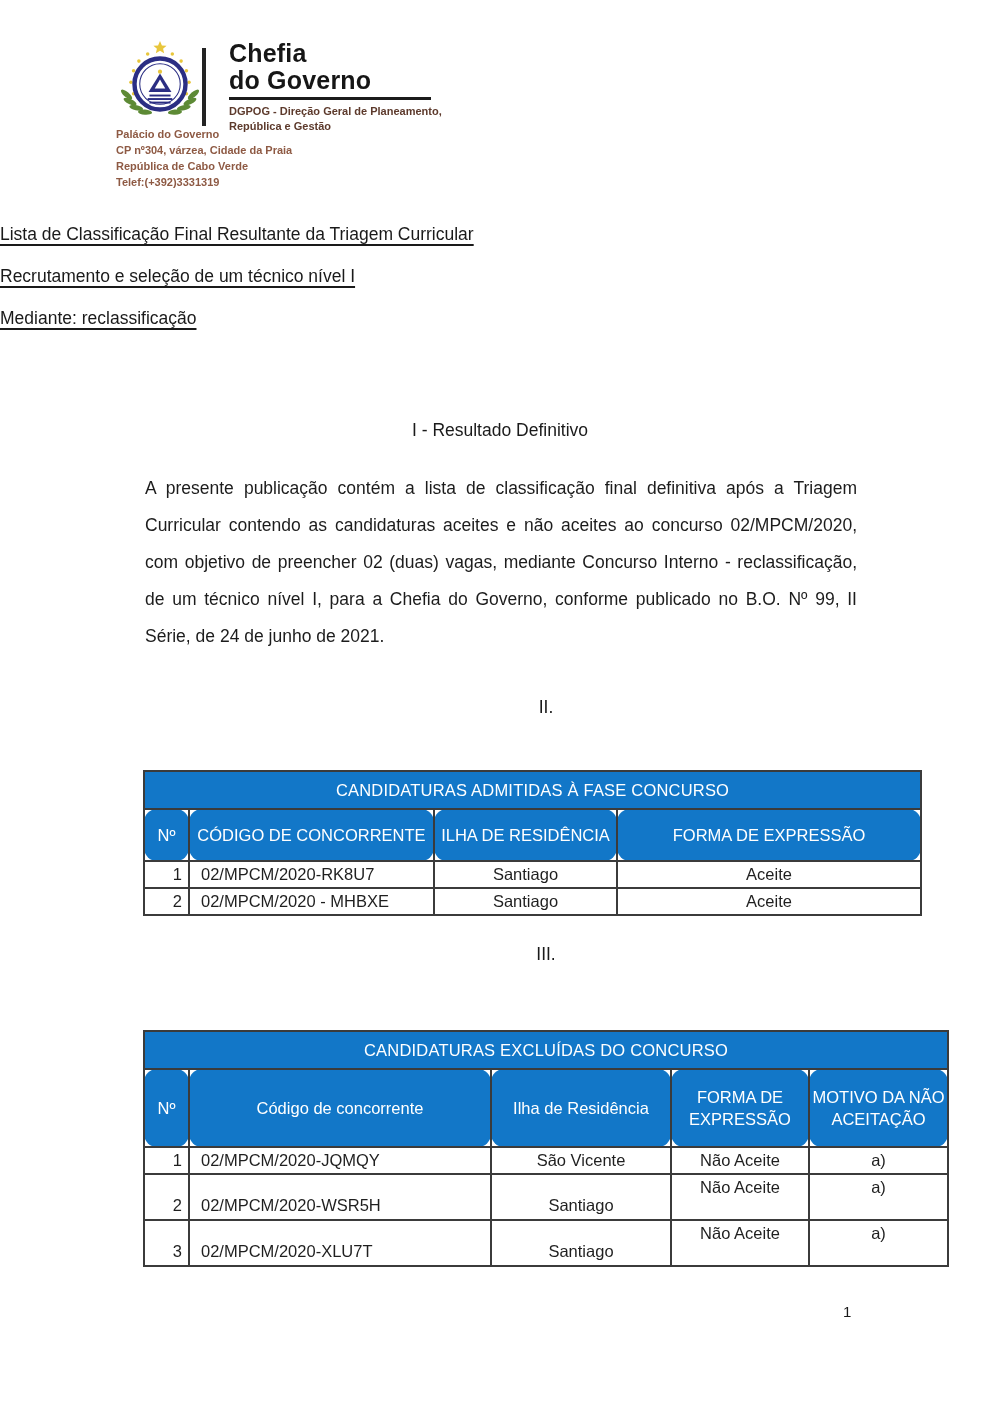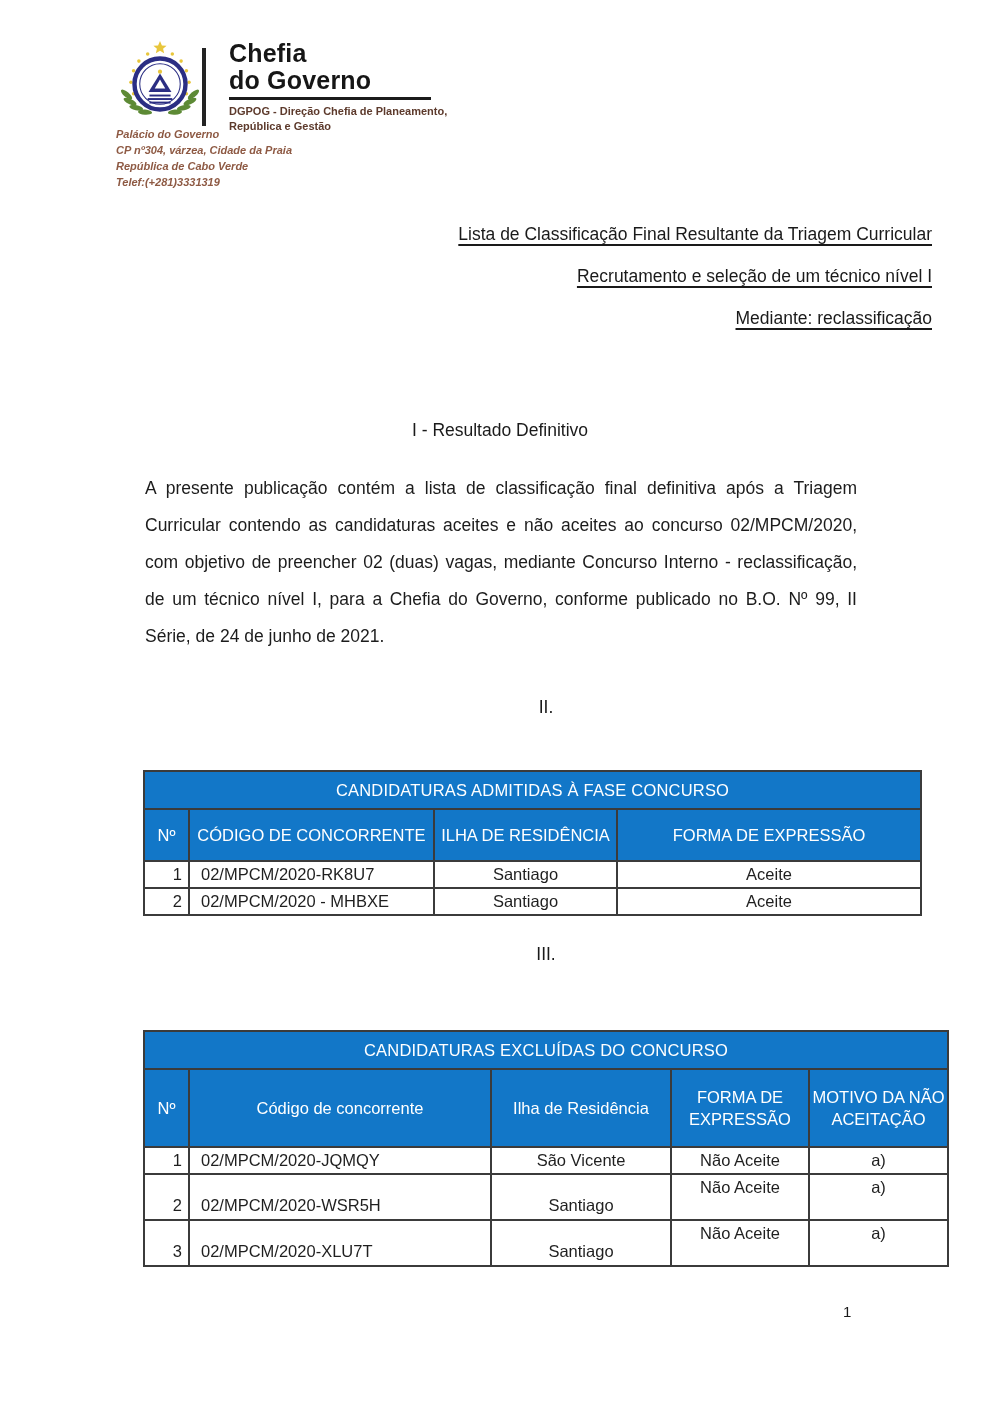--- a/index.html
+++ b/index.html
@@ -11,25 +11,25 @@
 
   
   .letterhead { position:absolute; left:116px; top:38px; width:420px; }
   .emblem { position:absolute; left:0; top:2px; width:88px; height:88px; }
   .brand-bar { position:absolute; left:86px; top:10px; width:4px; height:78px; background:#232323; }
   .brand { position:absolute; left:113px; top:2px; }
   .brand-line { font-size:25px; font-weight:bold; line-height:27px; color:#161616; letter-spacing:0.2px; }
   .brand-rule { width:202px; height:3px; background:#1b1b1b; margin-top:3px; }
   .dept-line { font-size:11px; font-weight:bold; line-height:15px; color:#5d3a2c; margin-top:0; }
   .dept { margin-top:4px; }
-  .address { position:absolute; left:0; top:88px;font-style:italic; }
+  .address { position:absolute; left:0; top:88px; }
   .address-line { font-size:11px; font-weight:bold; line-height:16px; color:#8e5a44; }
 
   
-  .titles { position:absolute; left:16px; top:224px; width:916px; text-align:right; }
+  .titles { position:absolute; left:0; top:224px; width:916px; text-align:left; }
   .title-line {
     font-size:17.5px; line-height:21px; margin-bottom:21px; color:#1a1a1a;
     text-decoration:underline; text-underline-offset:4px; text-decoration-thickness:1.5px;
   }
 
   .sec-heading { position:absolute; left:0; width:1000px; text-align:center; font-size:17.5px; color:#1a1a1a; }
   .heading-1 { top:420px; }
   .sec-num { position:absolute; left:46px; width:1000px; text-align:center; font-size:17.5px; color:#1a1a1a; }
   .heading-2 { top:697px; }
   .heading-3 { top:944px; }
@@ -42,21 +42,21 @@
 
   
   table { border-collapse:collapse; table-layout:fixed; position:absolute; }
   td, th { border:2px solid #3b3b3b; overflow:hidden; }
   .tbl-title-cell {
     background:#1277c8; color:#ffffff; font-weight:normal;
     font-size:16.5px; height:34px; text-align:center; letter-spacing:0.2px;
   }
   th.col-head {
     background:#1277c8; color:#ffffff; font-weight:normal;
-    font-size:16.5px; line-height:22px; text-align:center; padding:3px 2px;
+    font-size:16.5px; line-height:22px; text-align:center; padding:3px 2px;border-radius:13px;
   }
   .admitted-table { left:143px; top:770px; width:777px; }
   .admitted-table th.col-head { height:44px; }
   .excluded-table { left:143px; top:1007px; width:804px;margin-top:23px; }
   .excluded-table th.col-head { height:70px; }
   td { font-size:16.5px; color:#1f1f1f; padding:1px 4px; text-align:center; height:23px; vertical-align:middle; }
   td.c0 { text-align:right; padding-right:6px; }
   td.c1 { text-align:left; padding-left:11px; }
   tr.tall td { height:39px; }
   tr.tall td.c0, tr.tall td.c1, tr.tall td.c2 { vertical-align:bottom; padding-bottom:4px; }
@@ -109,29 +109,29 @@
       <rect x="38" y="62" width="24" height="2.2" fill="#2b2e83"></rect>
       <rect x="36" y="66" width="28" height="2.2" fill="#2b2e83"></rect>
       <rect x="38" y="70" width="24" height="2.2" fill="#2b2e83"></rect>
     </svg>
     <div class="brand-bar"></div>
     <div class="brand">
       <div class="brand-line">Chefia</div>
       <div class="brand-line">do Governo</div>
       <div class="brand-rule"></div>
       <div class="dept">
-        <div class="dept-line">DGPOG - Direção Chefia de Planeamento,</div>
+        <div class="dept-line">DGPOG - Direção Geral de Planeamento,</div>
         <div class="dept-line">República e Gestão</div>
       </div>
     </div>
     <div class="address" id="address-block">
         <div class="address-line">Palácio do Governo</div>
         <div class="address-line">CP nº304, várzea, Cidade da Praia</div>
         <div class="address-line">República de Cabo Verde</div>
-        <div class="address-line">Telef:(+281)3331319</div>
+        <div class="address-line">Telef:(+392)3331319</div>
       </div>
   </div>
 
   <div class="titles" id="titles-block">
       <div class="title-line">Lista de Classificação Final Resultante da Triagem Curricular</div>
       <div class="title-line">Recrutamento e seleção de um técnico nível I</div>
       <div class="title-line">Mediante: reclassificação</div>
     </div>
 
   <div class="sec-heading heading-1">I - Resultado Definitivo</div>

